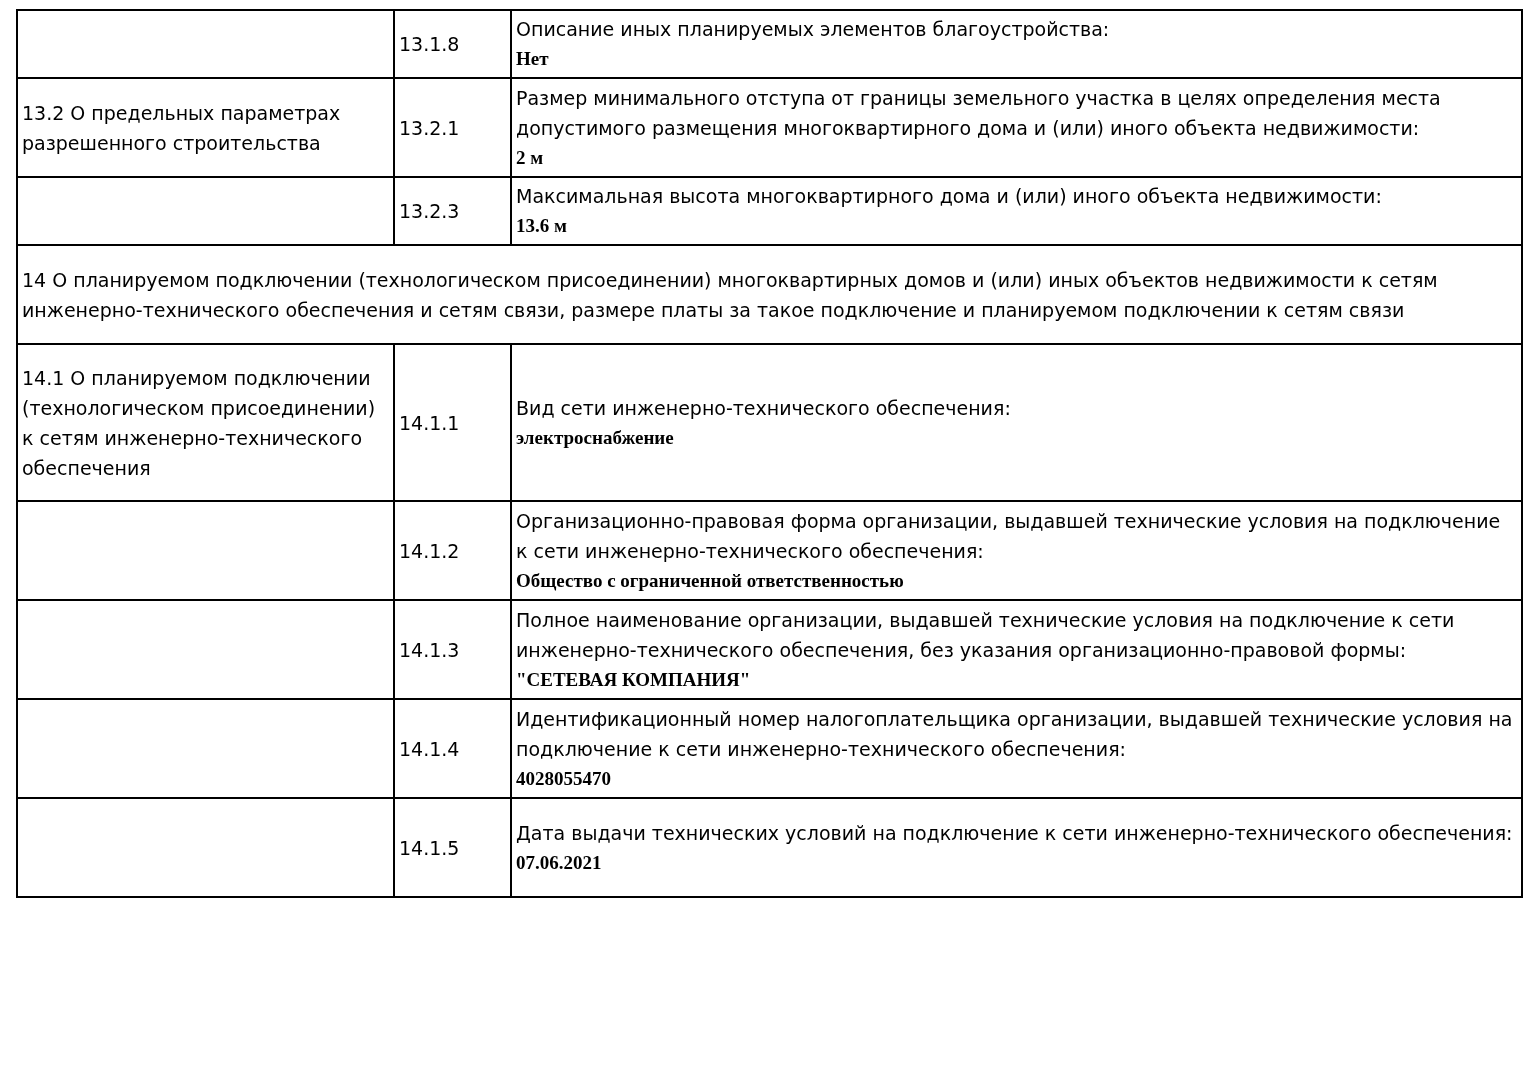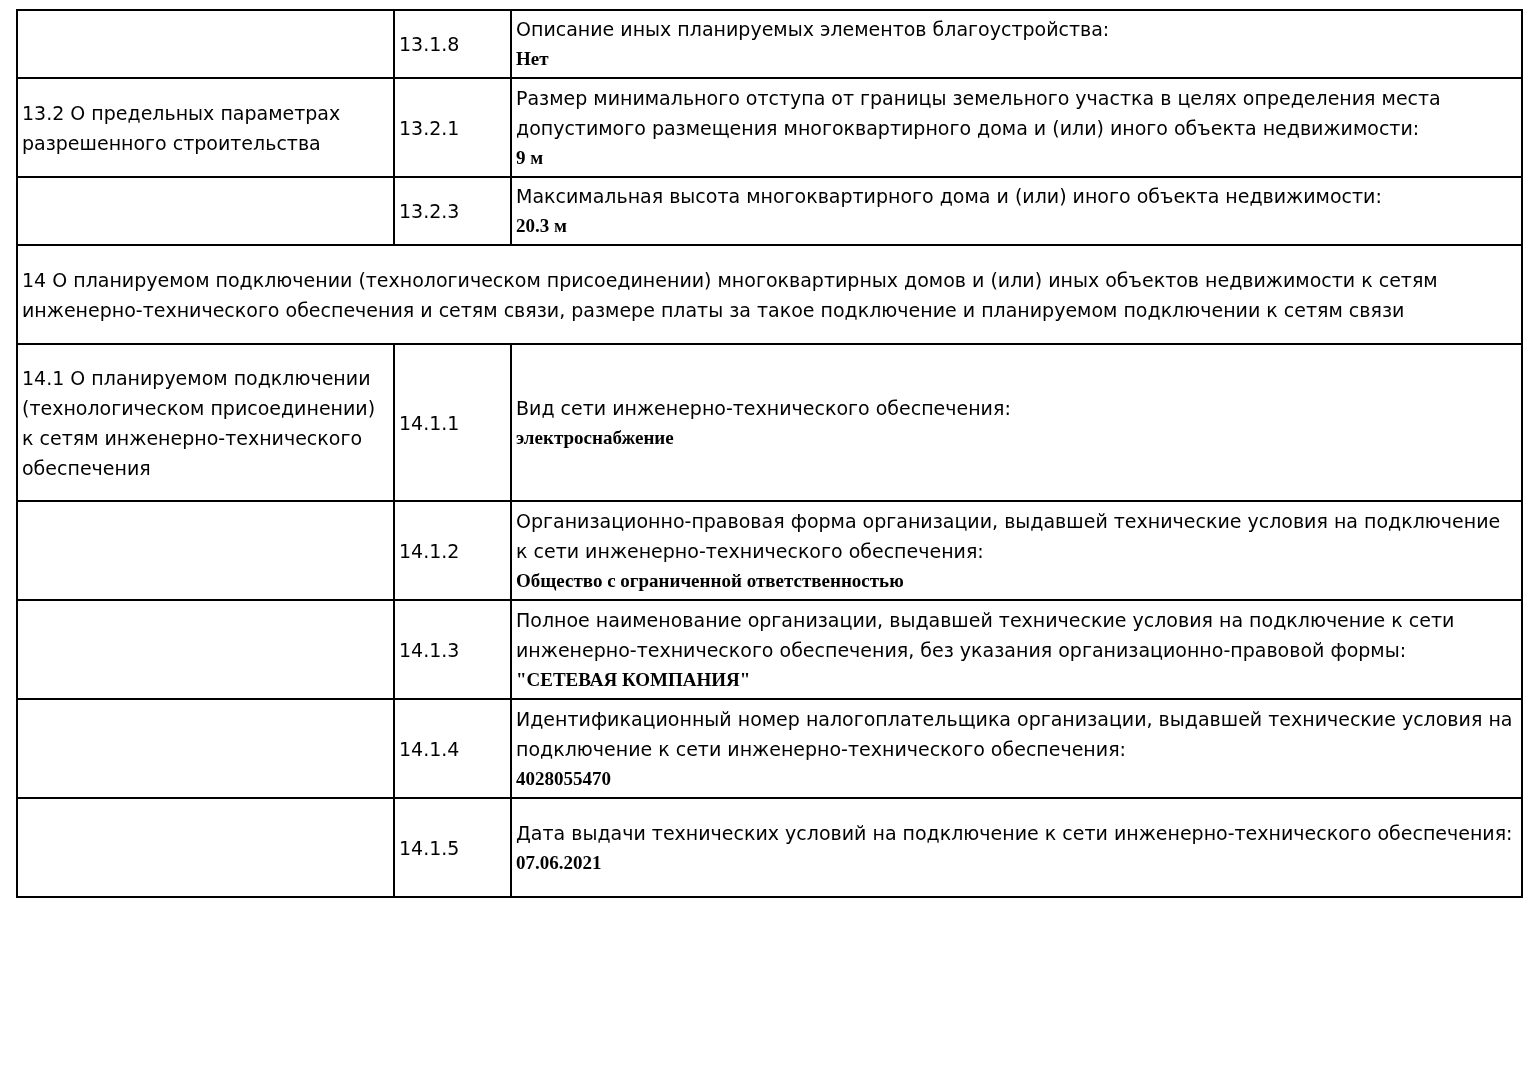--- a/index.html
+++ b/index.html
@@ -57,31 +57,31 @@
           <div class="question">Описание иных планируемых элементов благоустройства:</div>
           <div class="answer">Нет</div>
         </td>
       </tr>
 
       <tr class="h3">
         <td class="c-section">13.2 О предельных параметрах разрешенного строительства</td>
         <td class="c-number">13.2.1</td>
         <td class="c-content">
           <div class="question">Размер минимального отступа от границы земельного участка в целях определения места допустимого размещения многоквартирного дома и (или) иного объекта недвижимости:</div>
-          <div class="answer">9 м</div>
+          <div class="answer">2 м</div>
         </td>
       </tr>
 
 
       <tr class="h2">
         <td class="c-section"></td>
         <td class="c-number">13.2.3</td>
         <td class="c-content">
           <div class="question">Максимальная высота многоквартирного дома и (или) иного объекта недвижимости:</div>
-          <div class="answer">20.3 м</div>
+          <div class="answer">13.6 м</div>
         </td>
       </tr>
 
 
       <tr class="hdr">
         <td class="c-full" colspan="3">14 О планируемом подключении (технологическом присоединении) многоквартирных домов и (или) иных объектов недвижимости к сетям инженерно-технического обеспечения и сетям связи, размере платы за такое подключение и планируемом подключении к сетям связи</td>
       </tr>
 
       <tr class="big">
         <td class="c-section">14.1 О планируемом подключении (технологическом присоединении) к сетям инженерно-технического обеспечения</td>

